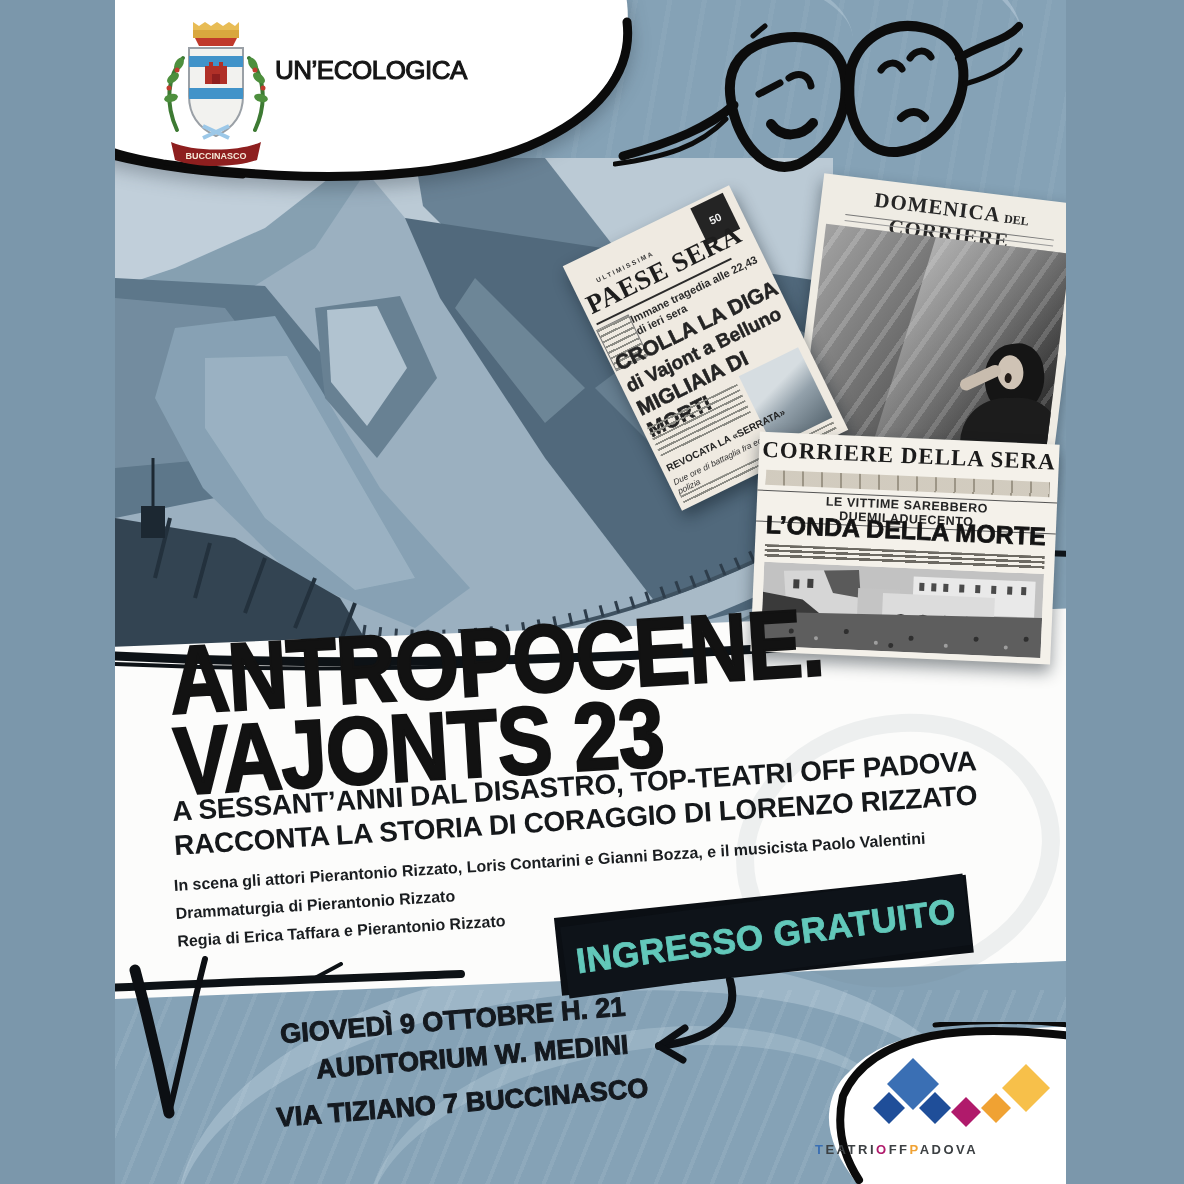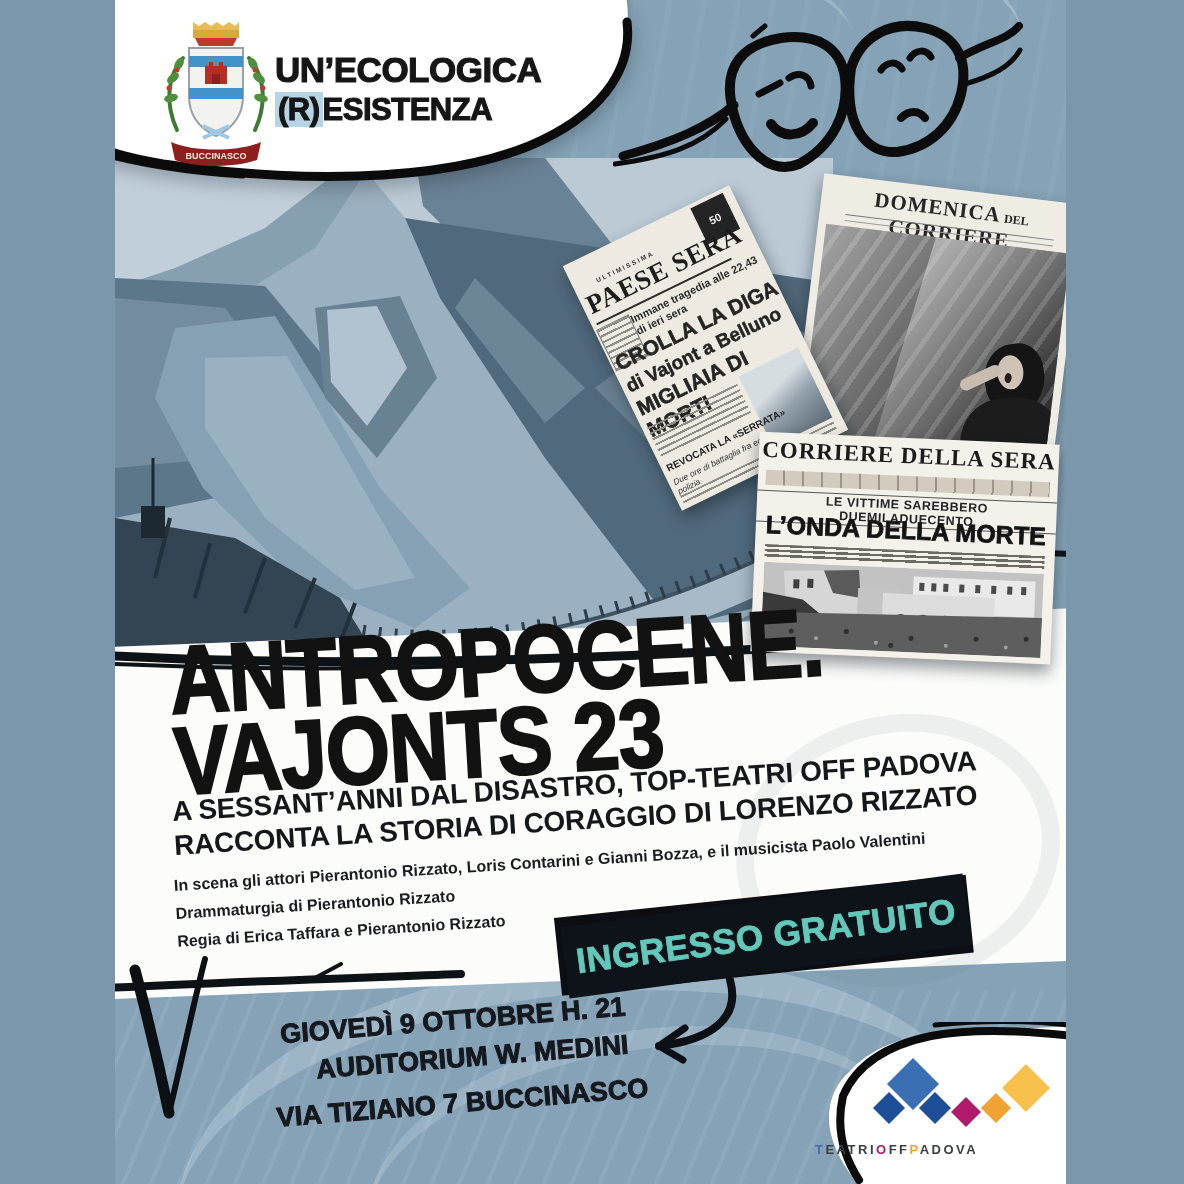--- a/index.html
+++ b/index.html
@@ -25,21 +25,21 @@
         transform:rotate(-2.3deg);transform-origin:left top;}
   .watermark{left:620px;top:715px;width:290px;height:235px;border:18px solid rgba(110,125,140,.10);
         border-radius:50%;z-index:3;transform:rotate(-12deg);}
   .brushline{left:-6px;top:634px;width:790px;height:44px;z-index:6;}
   .brushline2{left:-10px;top:962px;width:360px;height:40px;z-index:6;}
   .dashline{left:898px;top:550px;width:56px;height:6px;background:#10151a;z-index:6;transform:rotate(2deg);border-radius:3px;}
   
   .blobtop{left:-22px;top:-8px;width:560px;height:210px;z-index:7;filter:drop-shadow(0 7px 9px rgba(25,35,45,.30));}
   .crest{left:42px;top:20px;width:118px;height:146px;z-index:8;}
   .brand{left:160px;top:50px;z-index:8;color:#161616;line-height:40px;}
-  .brand .l1{font-size:35px;font-weight:bold;letter-spacing:-.5px;-webkit-text-stroke:1.1px #161616;}
+  .brand .l1{font-size:26px;font-weight:normal;letter-spacing:-.5px;-webkit-text-stroke:1.1px #161616;}
   .brand .l2{font-size:31px;font-weight:bold;letter-spacing:-.5px;-webkit-text-stroke:1.1px #161616;}
   .brand .l2 .r{background:#b5d4e6;padding:0 3px;}
   .brand .l3{font-size:19px;font-weight:bold;letter-spacing:2.5px;margin-top:2px;}
   .masks{left:498px;top:6px;width:410px;height:180px;z-index:2;}
   
   .news{box-shadow:0 8px 16px rgba(12,22,32,.45);}
   .ps{left:498px;top:212px;width:185px;height:272px;background:#efeae1;z-index:5;
       transform:rotate(-26deg);transform-origin:center;}
   .dm{left:690px;top:188px;width:262px;height:300px;background:#efece4;z-index:4;
       transform:rotate(7deg);transform-origin:center;}
@@ -310,21 +310,20 @@
       </g>
       <path d="M46,106 L72,118 M72,106 L46,118" stroke="#9cc8e8" stroke-width="4" fill="none"></path>
       <g>
         <path d="M14,122 C36,132 82,132 104,122 L100,140 C78,148 40,148 18,140 Z" fill="#8e1f1f"></path>
         <text x="59" y="139" text-anchor="middle" font-size="9" font-weight="bold" fill="#f5e9d8" font-family="Liberation Sans, sans-serif">BUCCINASCO</text>
       </g>
     </svg>
 
     <div class="abs brand">
       <div class="l1">UN’ECOLOGICA</div>
-      <div class="l2"><span class="r">(R)</span><span>ESISTENZA</span></div>
     </div>
 
     <div class="abs titleblock">
       <div class="tline">ANTROPOCENE.</div>
       <div class="tline">VAJONTS 23</div>
     </div>
     <div class="abs subtitle">
       <div>A SESSANT’ANNI DAL DISASTRO, TOP-TEATRI OFF PADOVA</div>
       <div>RACCONTA LA STORIA DI CORAGGIO DI LORENZO RIZZATO</div>
     </div>

